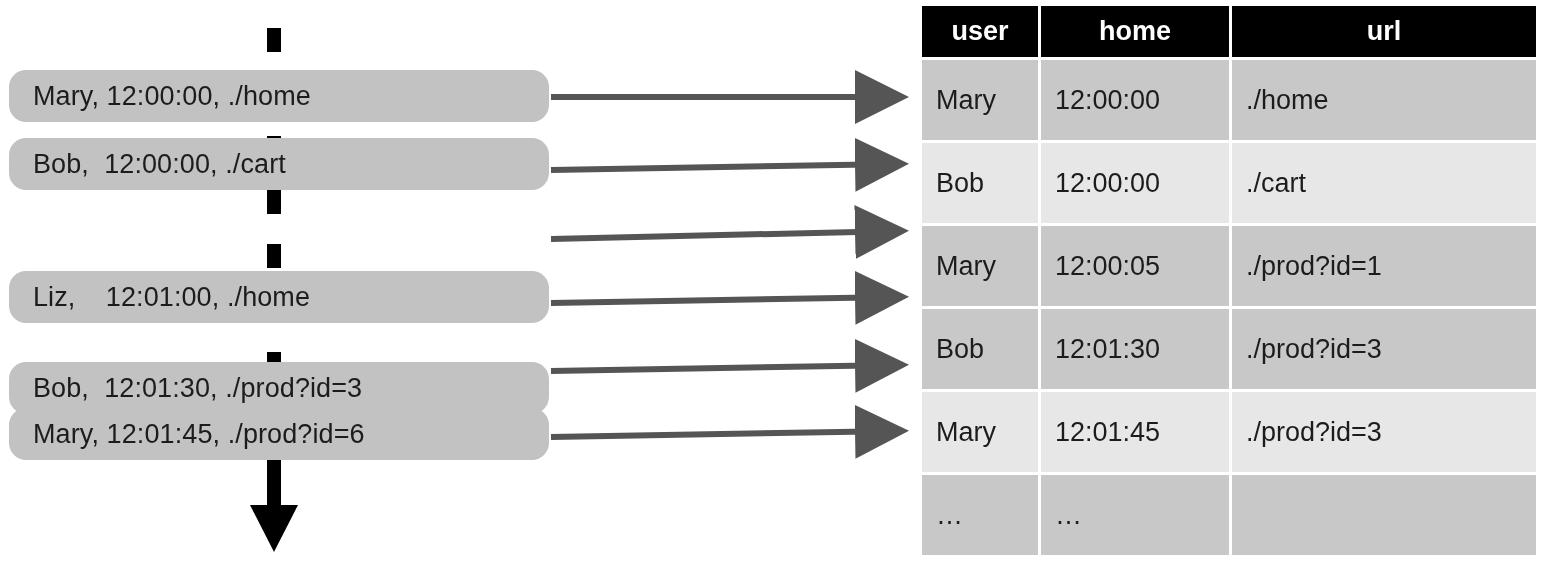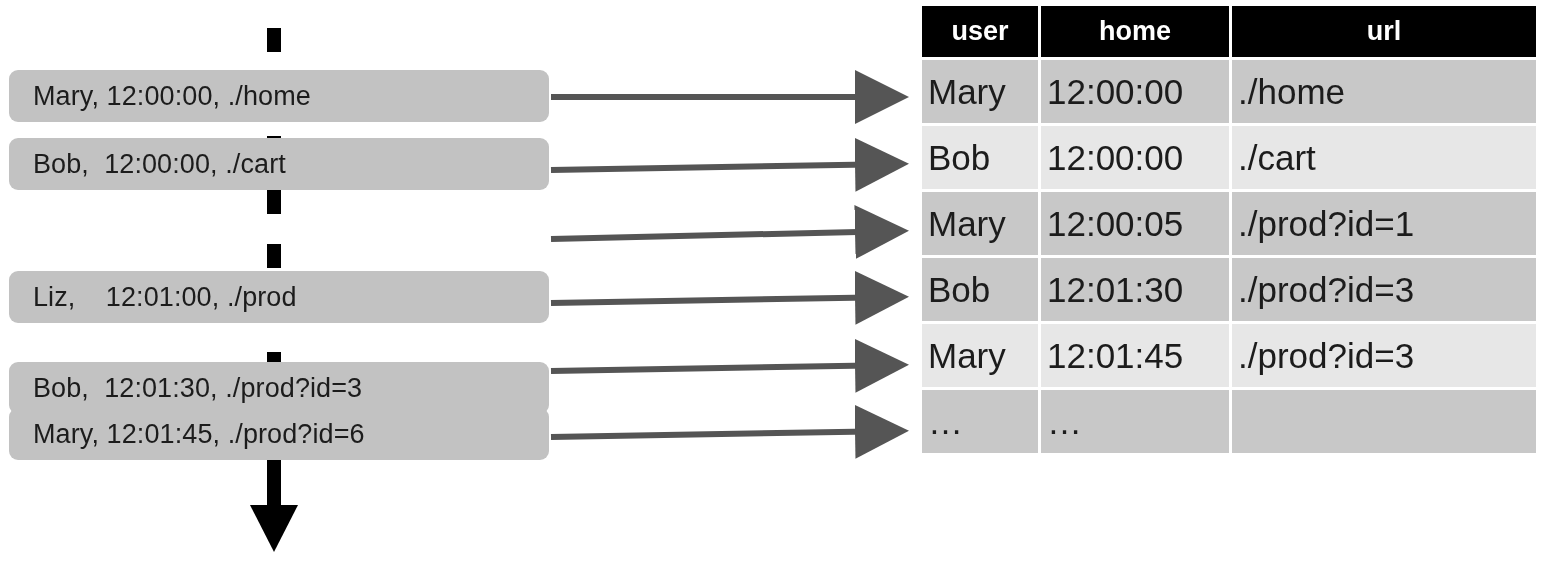--- a/index.html
+++ b/index.html
@@ -34,21 +34,21 @@
     height: 563px;
     z-index: 1;
   }
 
   .event-box {
     position: absolute;
     left: 9px;
     width: 540px;
     height: 52px;
     background: #c2c2c2;
-    border-radius: 9px;
+    border-radius: 17px;
     z-index: 2;
     display: flex;
     align-items: center;
   }
   .event-text {
     padding-left: 24px;
     font-size: 27px;
     color: #1c1c1c;
     letter-spacing: 0.1px;
     white-space: pre;
@@ -79,24 +79,24 @@
     background: #000000;
     color: #ffffff;
     font-size: 27px;
     font-weight: bold;
     height: 51px;
     text-align: center;
     padding: 0;
     vertical-align: middle;
   }
   #log-table td {
-    height: 63px;
-    font-size: 35px;
+    height: 80px;
+    font-size: 27px;
     color: #1c1c1c;
-    padding: 0 0 0 6px;
+    padding: 0 0 0 14px;
     vertical-align: middle;
     white-space: nowrap;
   }
   tr.row-dark td { background: #c8c8c8; }
   tr.row-light td { background: #e7e7e7; }
   .col-user { width: 116px; }
   .col-ctime { width: 188px; }
   .col-url   { width: 304px; }
   td.cell-ellipsis {
     font-size: 27px;
@@ -118,21 +118,21 @@
     <polygon points="274,552 250,505 298,505" fill="#000000"></polygon>
   </svg>
 
   <div class="event-box" style="top:70px">
     <span class="event-text">Mary, 12:00:00, ./home</span>
   </div>
   <div class="event-box" style="top:138px">
     <span class="event-text">Bob,  12:00:00, ./cart</span>
   </div>
   <div class="event-box" style="top:271px">
-    <span class="event-text">Liz,    12:01:00, ./prod</span>
+    <span class="event-text">Liz,    12:01:00, ./home</span>
   </div>
   <div class="event-box" style="top:362px">
     <span class="event-text">Bob,  12:01:30, ./prod?id=3</span>
   </div>
   <div class="event-box" style="top:408px">
     <span class="event-text">Mary, 12:01:45, ./prod?id=6</span>
   </div>
 </div>
 
 <svg id="connectors" viewBox="0 0 1542 563" width="1542" height="563">

